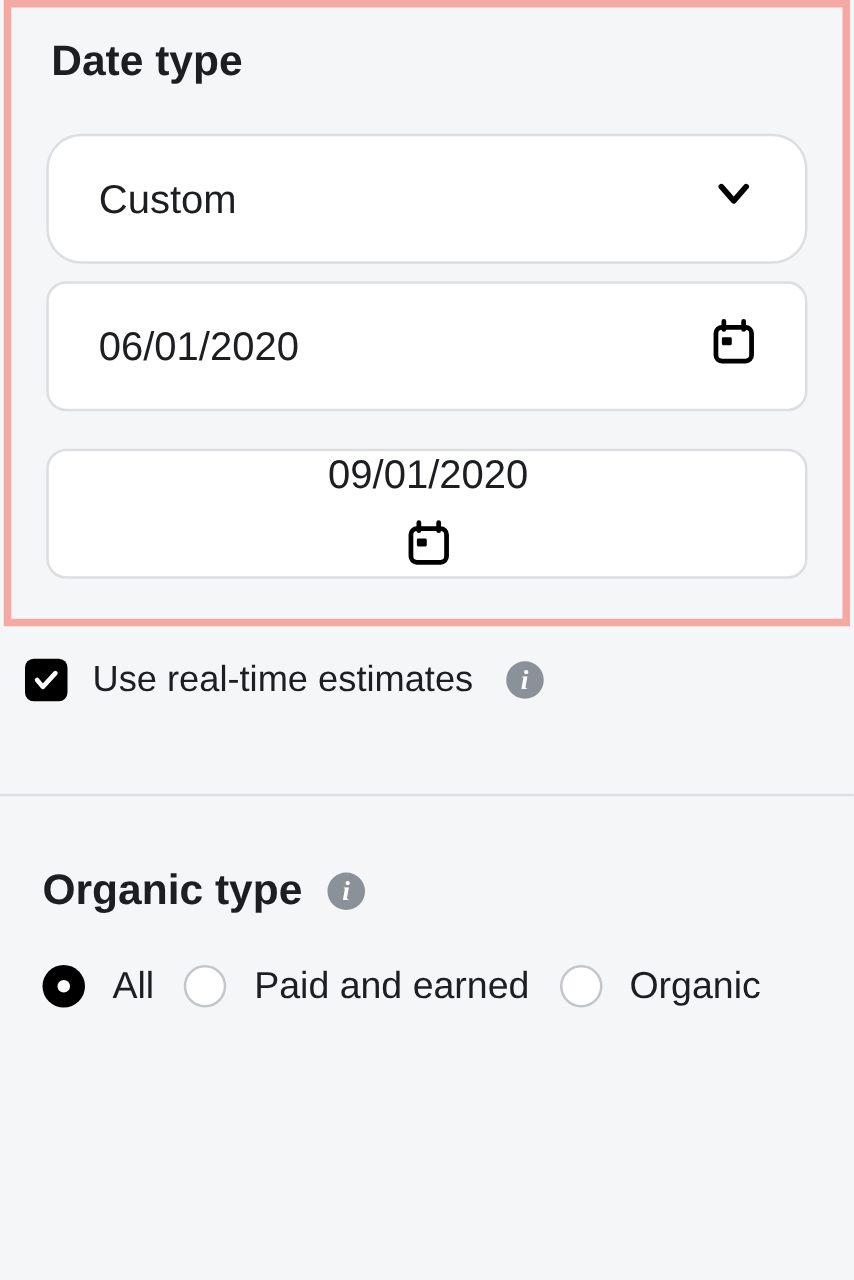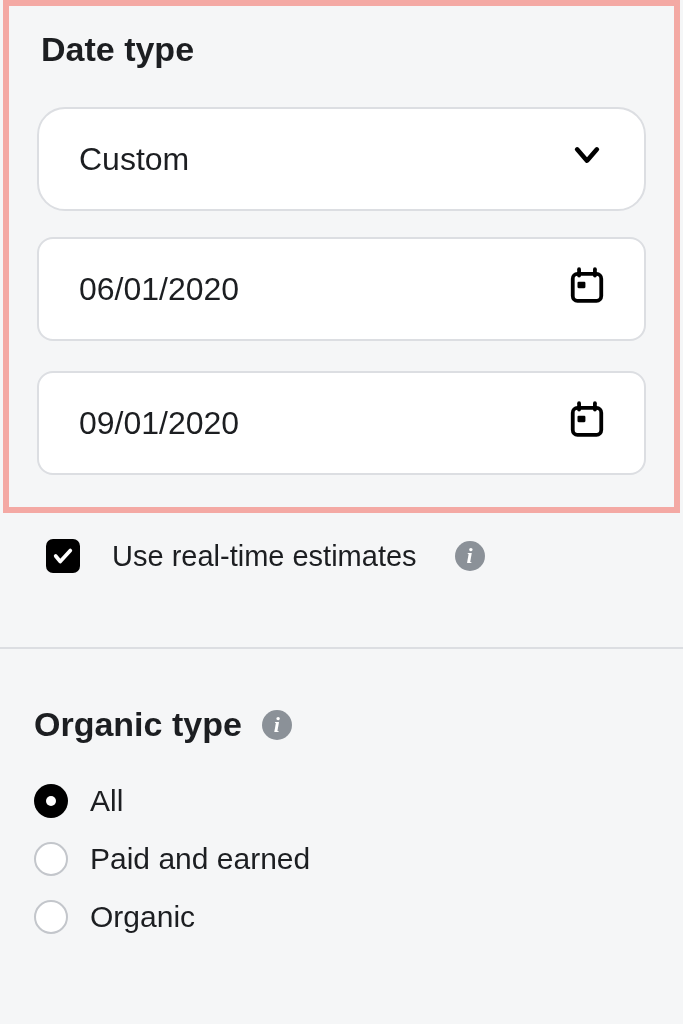--- a/index.html
+++ b/index.html
@@ -34,53 +34,54 @@
       display: flex;
       align-items: center;
       justify-content: space-between;
       background: #ffffff;
       border: 2px solid #dcdee2;
       border-radius: 28px;
       height: 104px;
       padding: 0 40px 0 40px;
       font-size: 32px;
       font-weight: 400;
-      margin-bottom: 26px;
+      margin-bottom: 14px;
       cursor: pointer;
     }
     .date-field {
       display: flex;
       align-items: center;
       justify-content: space-between;
       background: #ffffff;
       border: 2px solid #dcdee2;
       border-radius: 16px;
       height: 104px;
       padding: 0 38px 0 40px;
       font-size: 32px;
       font-weight: 400;
       margin-bottom: 30px;
       cursor: pointer;
     }
     .date-field:last-child {
       margin-bottom: 0;
+      flex-direction: column;
     }
     .chevron-icon svg {
       width: 34px;
       height: 34px;
     }
     .calendar-icon svg {
       width: 38px;
       height: 38px;
     }
     .checkbox-row {
       display: flex;
       align-items: center;
-      padding: 26px 0 0 46px;
-      gap: 32px;
+      padding: 26px 0 0 20px;
+      gap: 20px;
     }
     .checkbox {
       width: 34px;
       height: 34px;
       background: #000000;
       border-radius: 7px;
       display: flex;
       align-items: center;
       justify-content: center;
       cursor: pointer;
@@ -122,21 +123,20 @@
       align-items: center;
       gap: 14px;
       margin-bottom: 40px;
     }
     .content-type-title {
       font-size: 34px;
       font-weight: 700;
     }
     .radio-group {
       display: flex;
-      flex-direction: column;
       gap: 24px;
     }
     .radio-row {
       display: flex;
       align-items: center;
       gap: 22px;
       cursor: pointer;
     }
     .radio {
       width: 34px;

